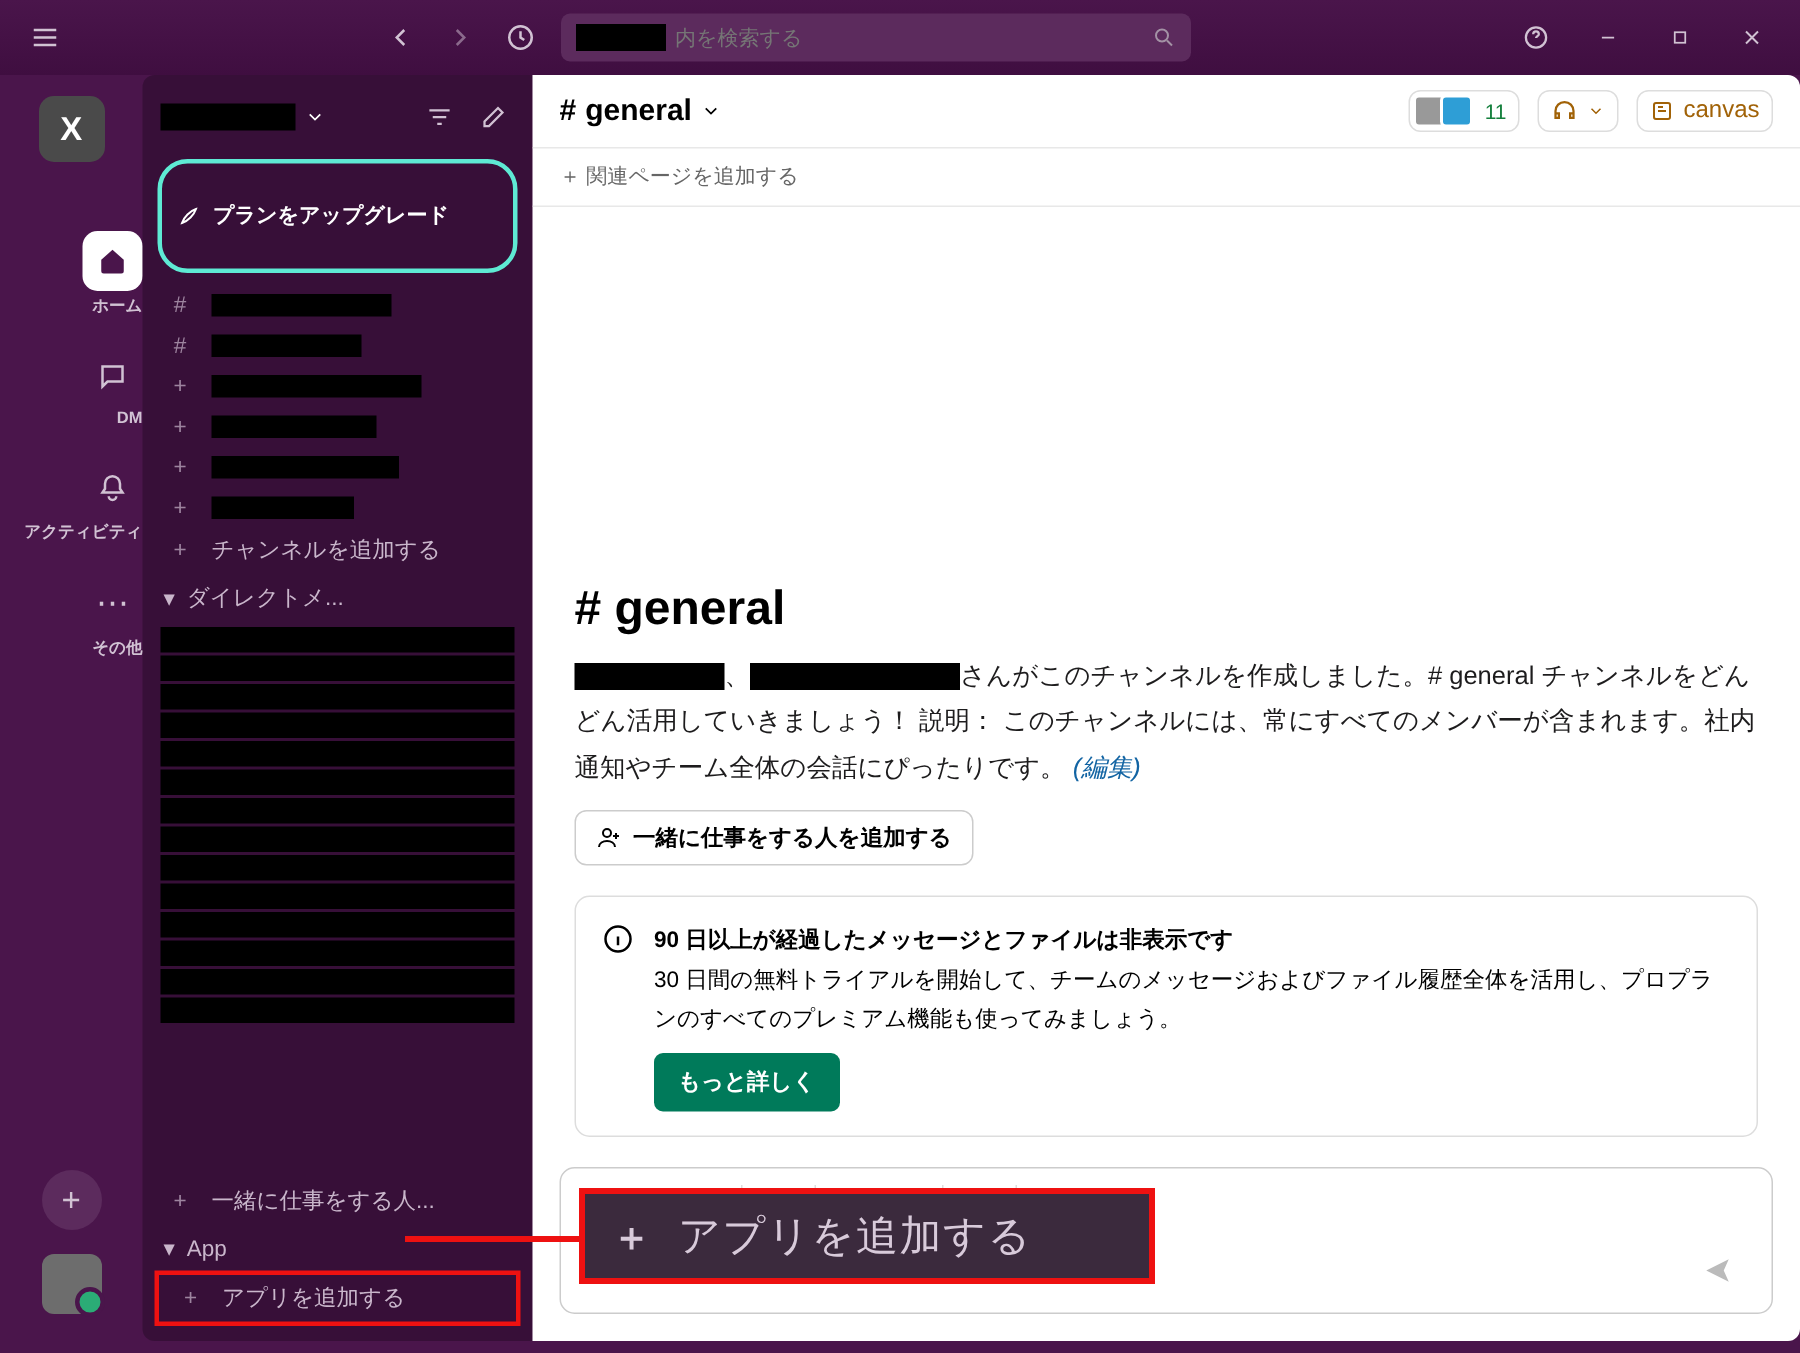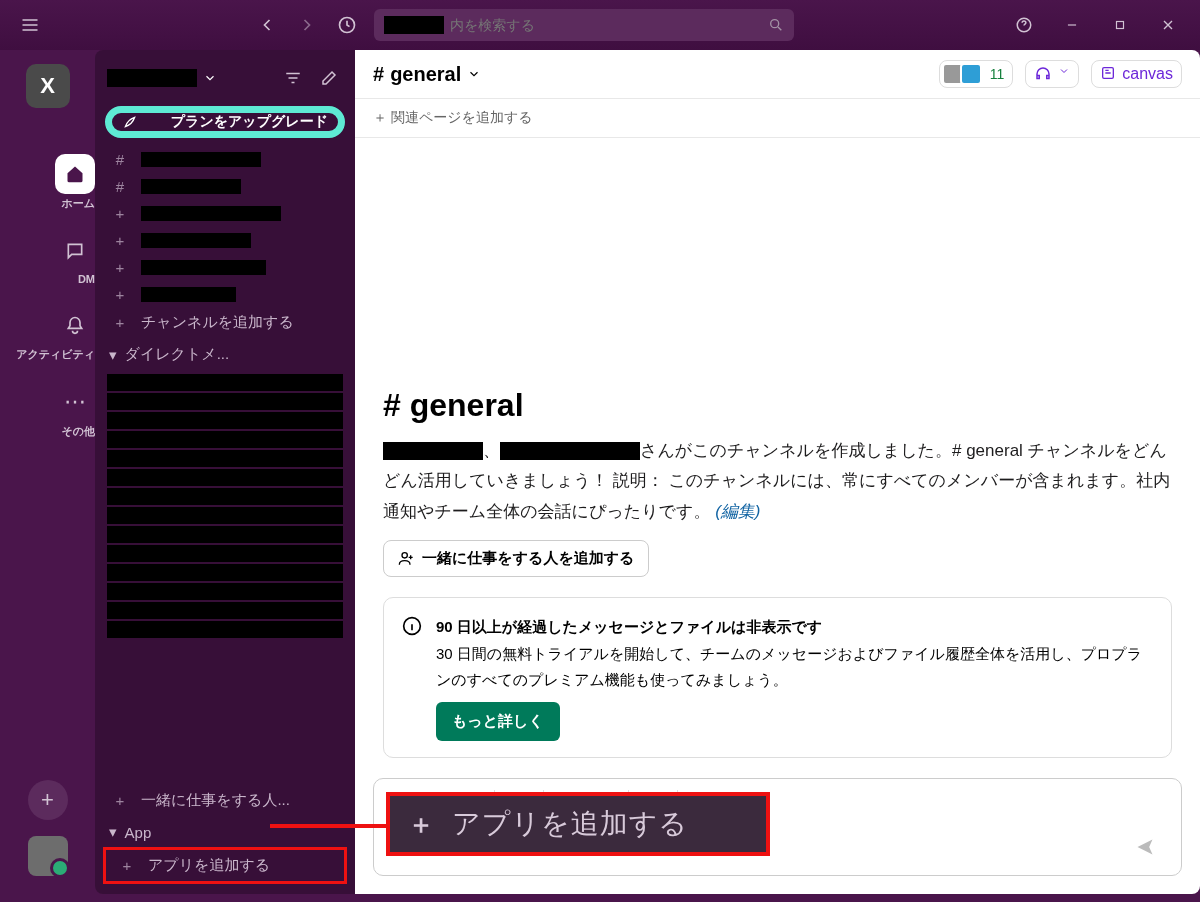--- a/index.html
+++ b/index.html
@@ -32,38 +32,38 @@
 .rail .avatar { width:40px; height:40px; border-radius:8px; background:#6d6d6d; position:relative; margin:12px 0 18px;}
 .rail .avatar::after { content:""; position:absolute; bottom:-2px; right:-2px; width:14px; height:14px; background:#2bac76; border:3px solid #4a154b; border-radius:50%;}
 
 
 .sidebar { width:260px; background:rgba(0,0,0,0.25); border-radius:8px 0 0 8px; color:#d1c2d3; display:flex; flex-direction:column; padding:8px 0; overflow:hidden;}
 .ws-header { display:flex; align-items:center; padding:6px 12px 10px;}
 .ws-name { display:flex; align-items:center; gap:6px; font-weight:bold; font-size:18px; color:#fff;}
 .ws-name .redact { width:90px; height:18px; background:#000; display:inline-block;}
 .ws-actions { margin-left:auto; display:flex; gap:8px;}
 .ws-actions .ib { width:28px; height:28px; display:flex; align-items:center; justify-content:center; color:#d1c2d3; cursor:pointer;}
-.upgrade { margin:4px 10px 8px; padding:0 10px; border:7px solid #5eead4; border-radius:20px; display:flex; align-items:center; justify-content:space-between; gap:8px; font-size:14px; font-weight:bold; color:#fff; cursor:pointer;}
+.upgrade { margin:4px 10px 8px; padding:26px 10px; border:3px solid #5eead4; border-radius:20px; display:flex; align-items:center; justify-content:flex-start; gap:8px; font-size:14px; font-weight:bold; color:#fff; cursor:pointer;}
 .sb-row { display:flex; align-items:center; gap:12px; padding:5px 16px; font-size:15px; color:#c9b6cb; cursor:pointer;}
 .sb-row .hash { width:18px; text-align:center; opacity:.7;}
 .sb-row .redact { height:15px; background:#000; }
 .section-title { display:flex; align-items:center; gap:8px; padding:8px 14px 4px; font-size:15px; color:#c9b6cb; cursor:pointer;}
 .dm-block { margin:4px 12px; }
 .dm-block .bar { height:17px; background:#000; margin:2px 0;}
 .add-apps { border:3px solid #e11; margin:2px 8px; padding:4px 8px;}
 
 
 .content { flex:1; background:#fff; border-radius:0 8px 8px 0; display:flex; flex-direction:column; overflow:hidden;}
 .ch-header { display:flex; align-items:center; padding:10px 18px; border-bottom:1px solid #e8e8e8; gap:10px;}
 .ch-title { font-size:20px; font-weight:900; display:flex; align-items:center; gap:6px; cursor:pointer;}
 .header-right { margin-left:auto; display:flex; align-items:center; gap:12px;}
 .avatars { display:flex; align-items:center; border:1px solid #ddd; border-radius:8px; padding:2px 8px 2px 2px; gap:4px; cursor:pointer;}
 .avatars .av { width:22px; height:22px; border-radius:4px; background:#999; border:2px solid #fff;}
 .avatars .av.b { background:#2e9ed6; margin-left:-8px;}
-.hp-btn { display:flex; gap:6px; border:1px solid #ddd; border-radius:8px; padding:4px 8px; cursor:pointer; color:#6d28d9;}
+.hp-btn { display:flex; align-items:center; gap:6px; border:1px solid #ddd; border-radius:8px; padding:4px 8px; cursor:pointer; color:#a16207;}
 .bookmarks { padding:10px 18px; border-bottom:1px solid #e8e8e8; font-size:14px; color:#666; cursor:pointer;}
 .body { flex:1; padding:20px 28px; overflow:auto; display:flex; flex-direction:column; justify-content:flex-end;}
 .ch-big { font-size:32px; font-weight:900; margin-bottom:12px;}
 .desc { font-size:17px; line-height:1.8; color:#1d1c1d;}
 .desc .redact { display:inline-block; height:18px; background:#000; vertical-align:middle;}
 .desc a { color:#1264a3; text-decoration:none;font-style:italic;}
 .add-people { margin:12px 0; border:1px solid #ccc; border-radius:8px; padding:8px 14px; display:inline-flex; align-items:center; gap:8px; font-size:15px; font-weight:bold; cursor:pointer;}
 .info-box { border:1px solid #ddd; border-radius:10px; padding:16px 18px; display:flex; gap:14px; margin-top:8px;}
 .info-box .txt { flex:1; font-size:15px; line-height:1.7;}
 .info-box .ttl { font-weight:bold; margin-bottom:2px;}

